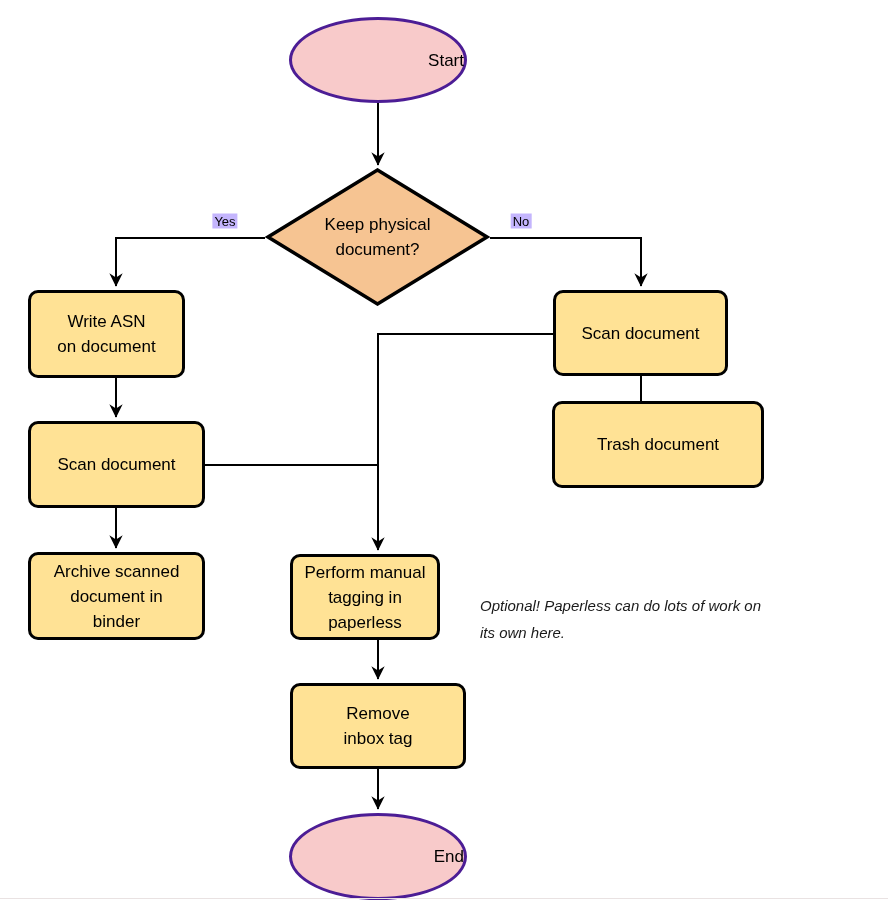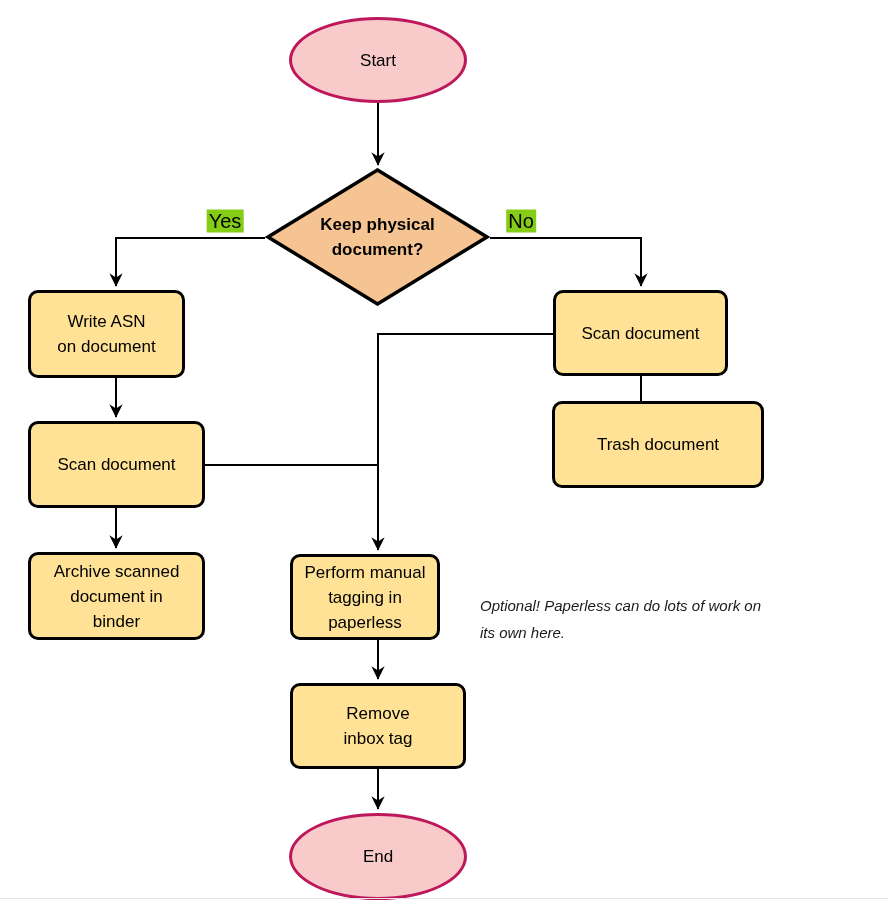--- a/index.html
+++ b/index.html
@@ -19,36 +19,37 @@
     white-space:pre-line;
     box-sizing:border-box;
   }
   .process{
     background:var(--process-fill,#ffe295);
     border:3px solid #000;
     border-radius:10px;
   }
   .terminal{
     background:var(--terminal-fill,#f8caca);
-    border:3px solid #be185d;
+    border:3px solid #4c1d95;
     border-radius:50%;
+    justify-content:flex-end;
   }
   .decision-wrap{position:absolute;}
   .decision-wrap svg{display:block;}
   .decision-text{
     position:absolute;inset:0;
     display:flex;align-items:center;justify-content:center;
     text-align:center;white-space:pre-line;
-    font-size:17px;line-height:25px;color:#000;font-weight:bold;
+    font-size:17px;line-height:25px;color:#000;
   }
   .edge-label{
     position:absolute;
-    font-size:20px;color:#000;
+    font-size:13px;color:#000;
     transform:translate(-50%,-50%);
-    background:#84cc16;
+    background:#c4b5fd;
     padding:0 2px;
   }
   .note{
     position:absolute;
     font-size:15px;font-style:italic;line-height:27px;
     color:#1a1a1a;white-space:pre-line;
   }
   .bottom-edge{
     position:absolute;left:0;top:898px;width:888px;height:1px;
     background:#e9e2e2;

